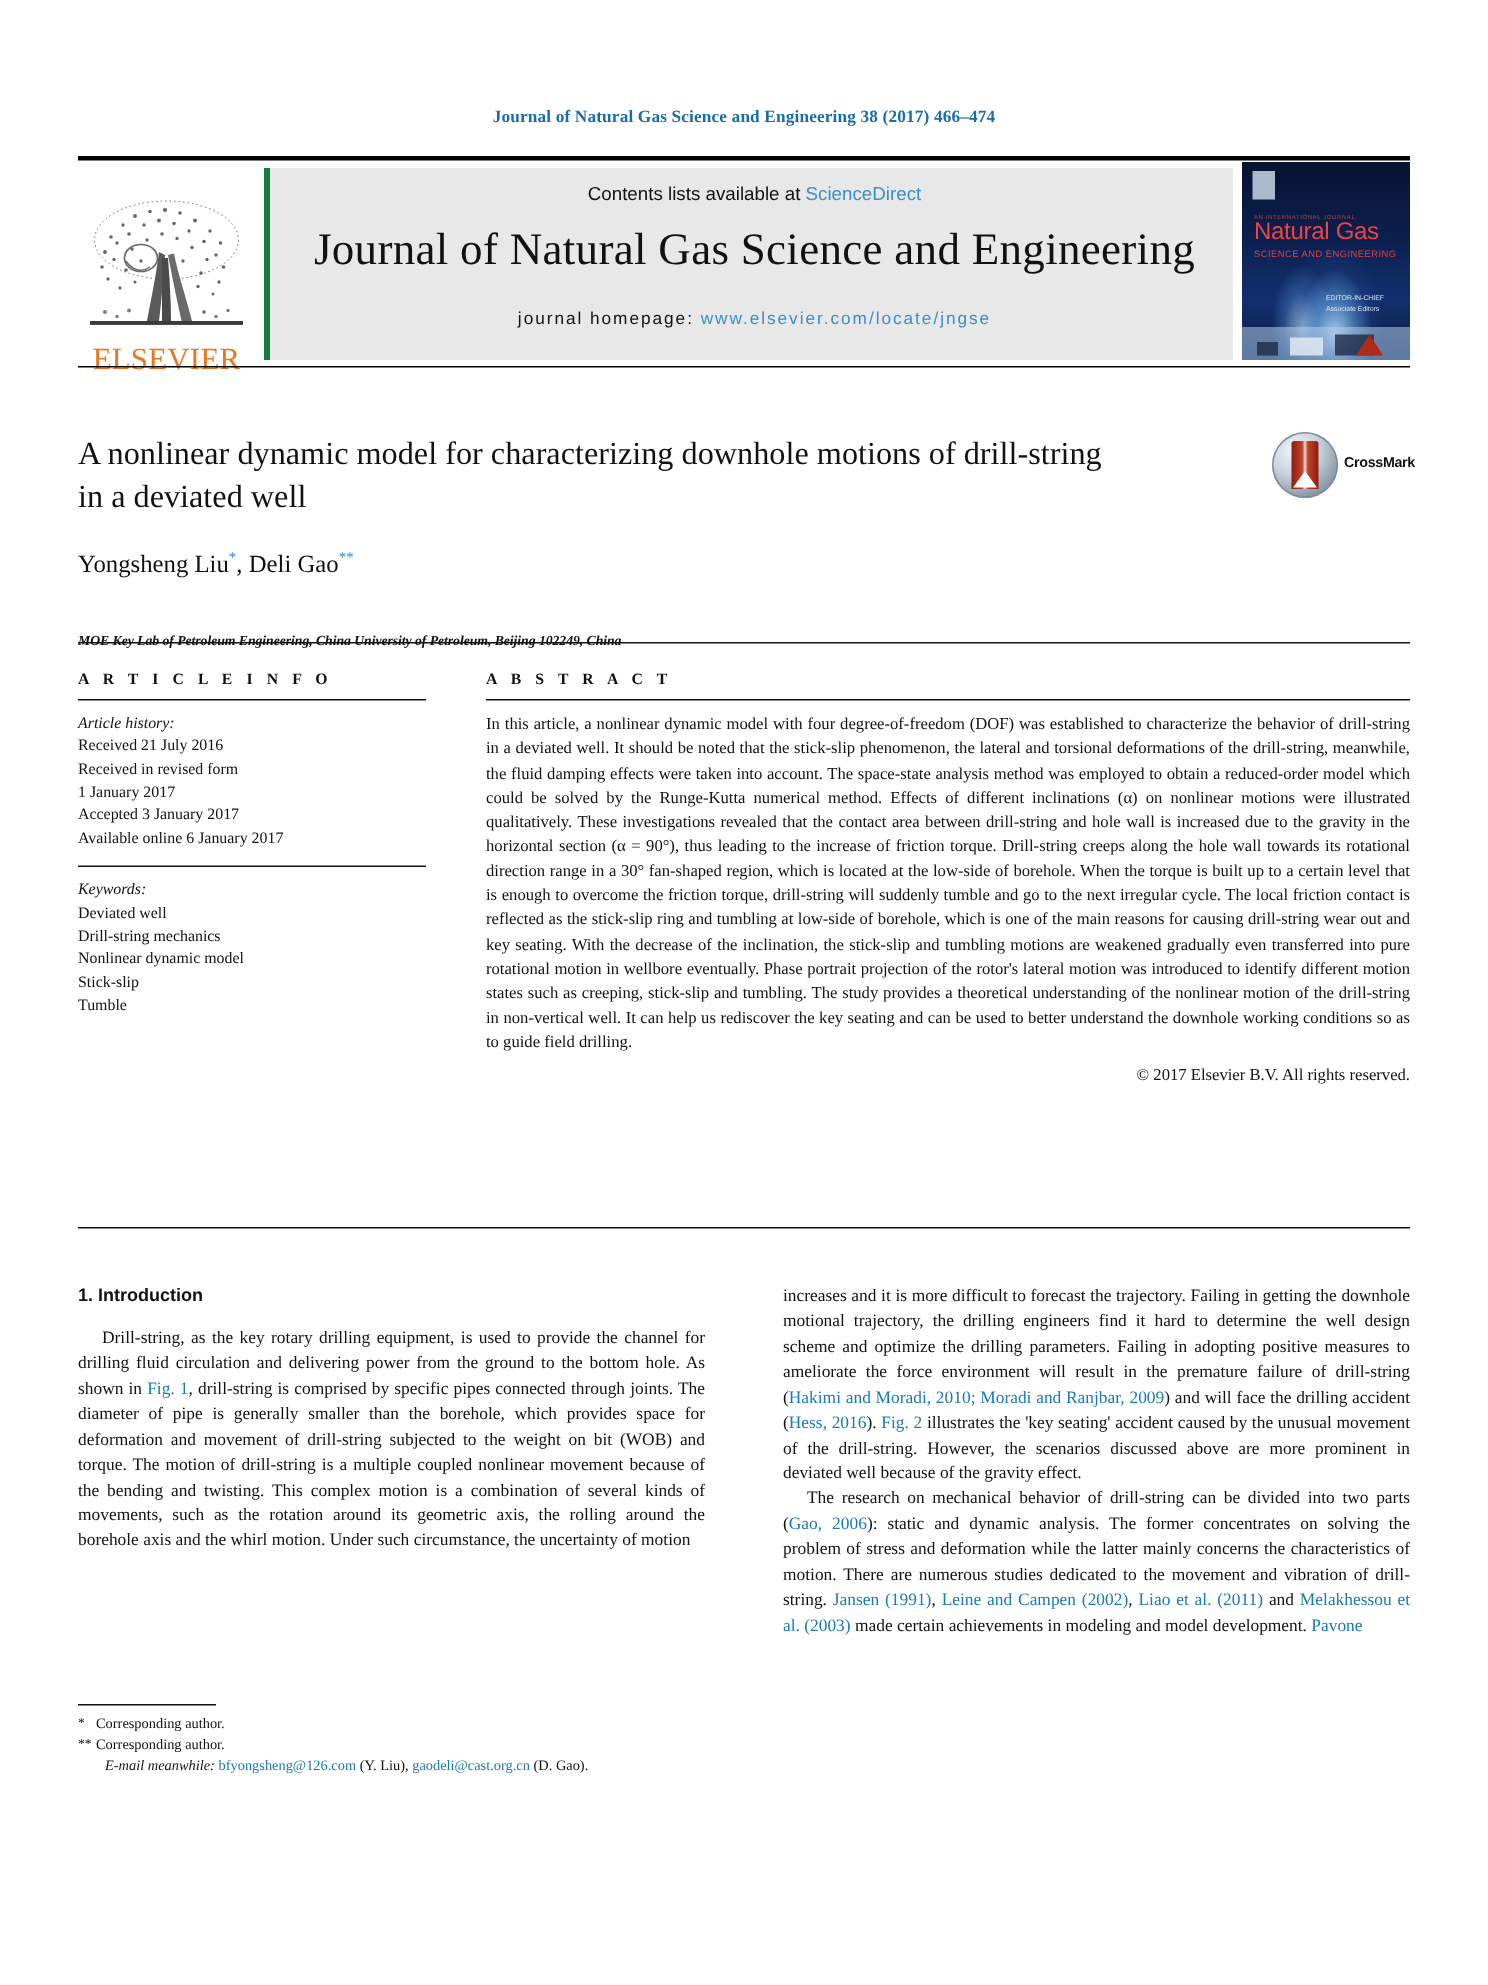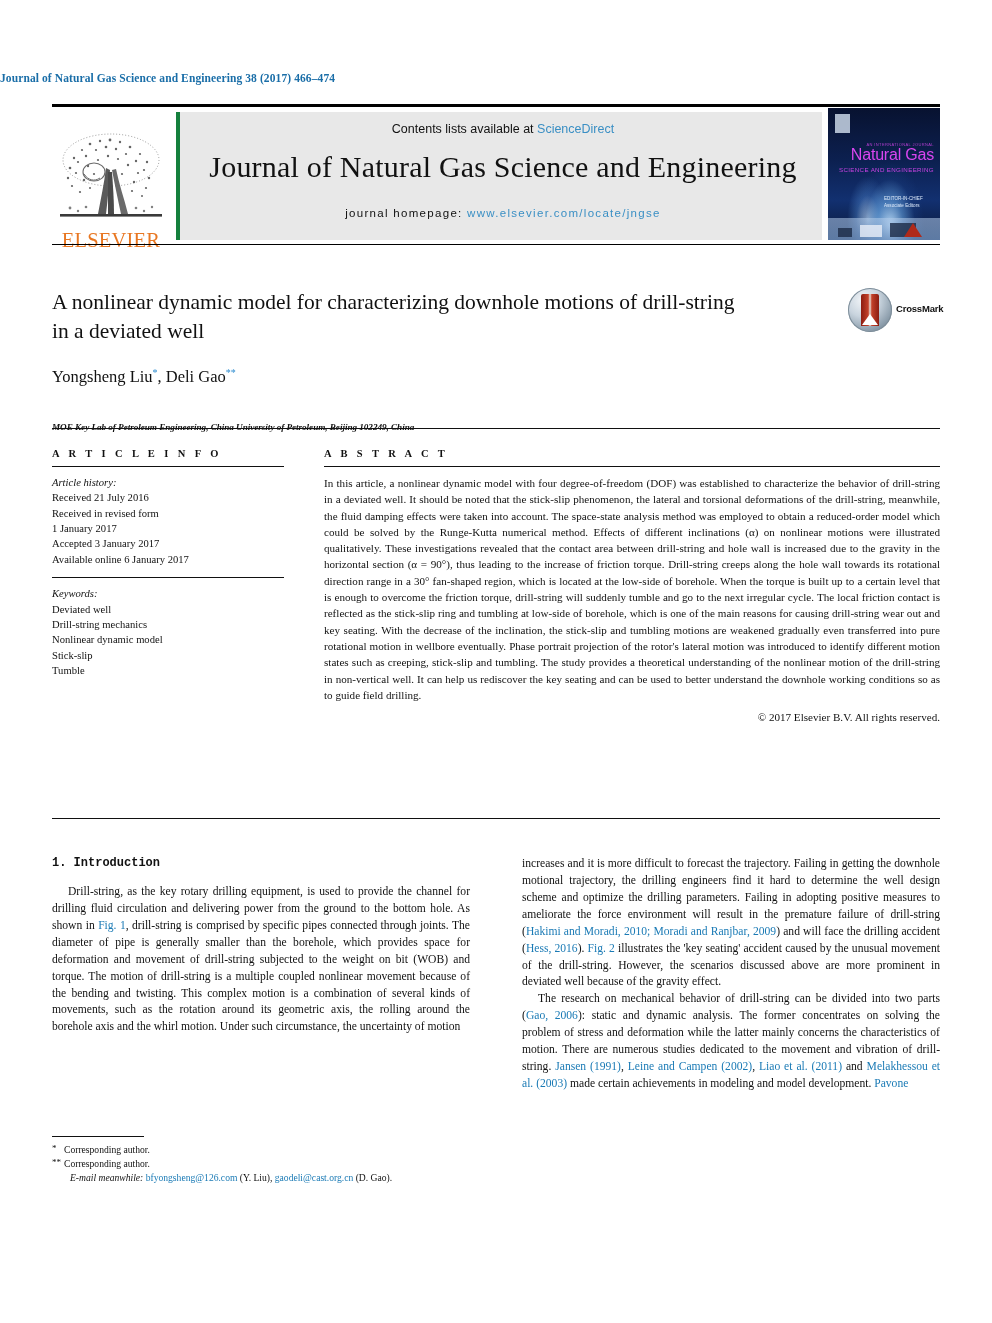--- a/index.html
+++ b/index.html
@@ -18,21 +18,21 @@
   .page {
     position: absolute;
     left: 0; top: 0;
     width: 992px; height: 1323px;
   }
 
   
   .running-head {
     position: absolute;
     top: 72px; left: 0; width: 992px;
-    text-align: left;
+    text-align: center;
     font-size: 11.5px;
     font-weight: bold;
     color: #1a6ea8;
     letter-spacing: 0.1px;
   }
 
   
   .masthead {
     position: absolute;
     left: 52px; top: 104px;
@@ -124,22 +124,21 @@
     position: absolute; left: 7px; top: 6px;
     width: 15px; height: 19px;
     background: #c9d6e6;
     opacity: 0.85;
   }
   .cover-brand {
     position: absolute;
     left: 8px; top: 34px;
     width: 98px;
     font-family: "Liberation Sans", sans-serif;
-    color: #d946ef;
-    text-align: right;
+    color: #ef4444;
   }
   .cover-brand .small-top {
     font-size: 4px; letter-spacing: 0.4px; opacity: 0.8;
   }
   .cover-brand .big {
     font-size: 16px; letter-spacing: -0.2px; line-height: 1.05;
     font-weight: normal;
   }
   .cover-brand .sub {
     font-size: 6.2px; letter-spacing: 0.35px; opacity: 0.92; margin-top: 2px;
@@ -297,21 +296,21 @@
     position: absolute;
     left: 52px; top: 856px;
     width: 418px;
   }
   .col-right {
     position: absolute;
     left: 522px; top: 856px;
     width: 418px;
   }
   .h2 {
-    font-family: Liberation Mono, monospace;
+    font-family: Liberation Sans, sans-serif;
     font-size: 12px;
     font-weight: bold;
     color: #111;
     margin: 0 0 14px 0;
   }
   .body-text {
     font-family: "Liberation Serif", serif;
     font-size: 11.6px;
     line-height: 1.46;
     text-align: justify;

